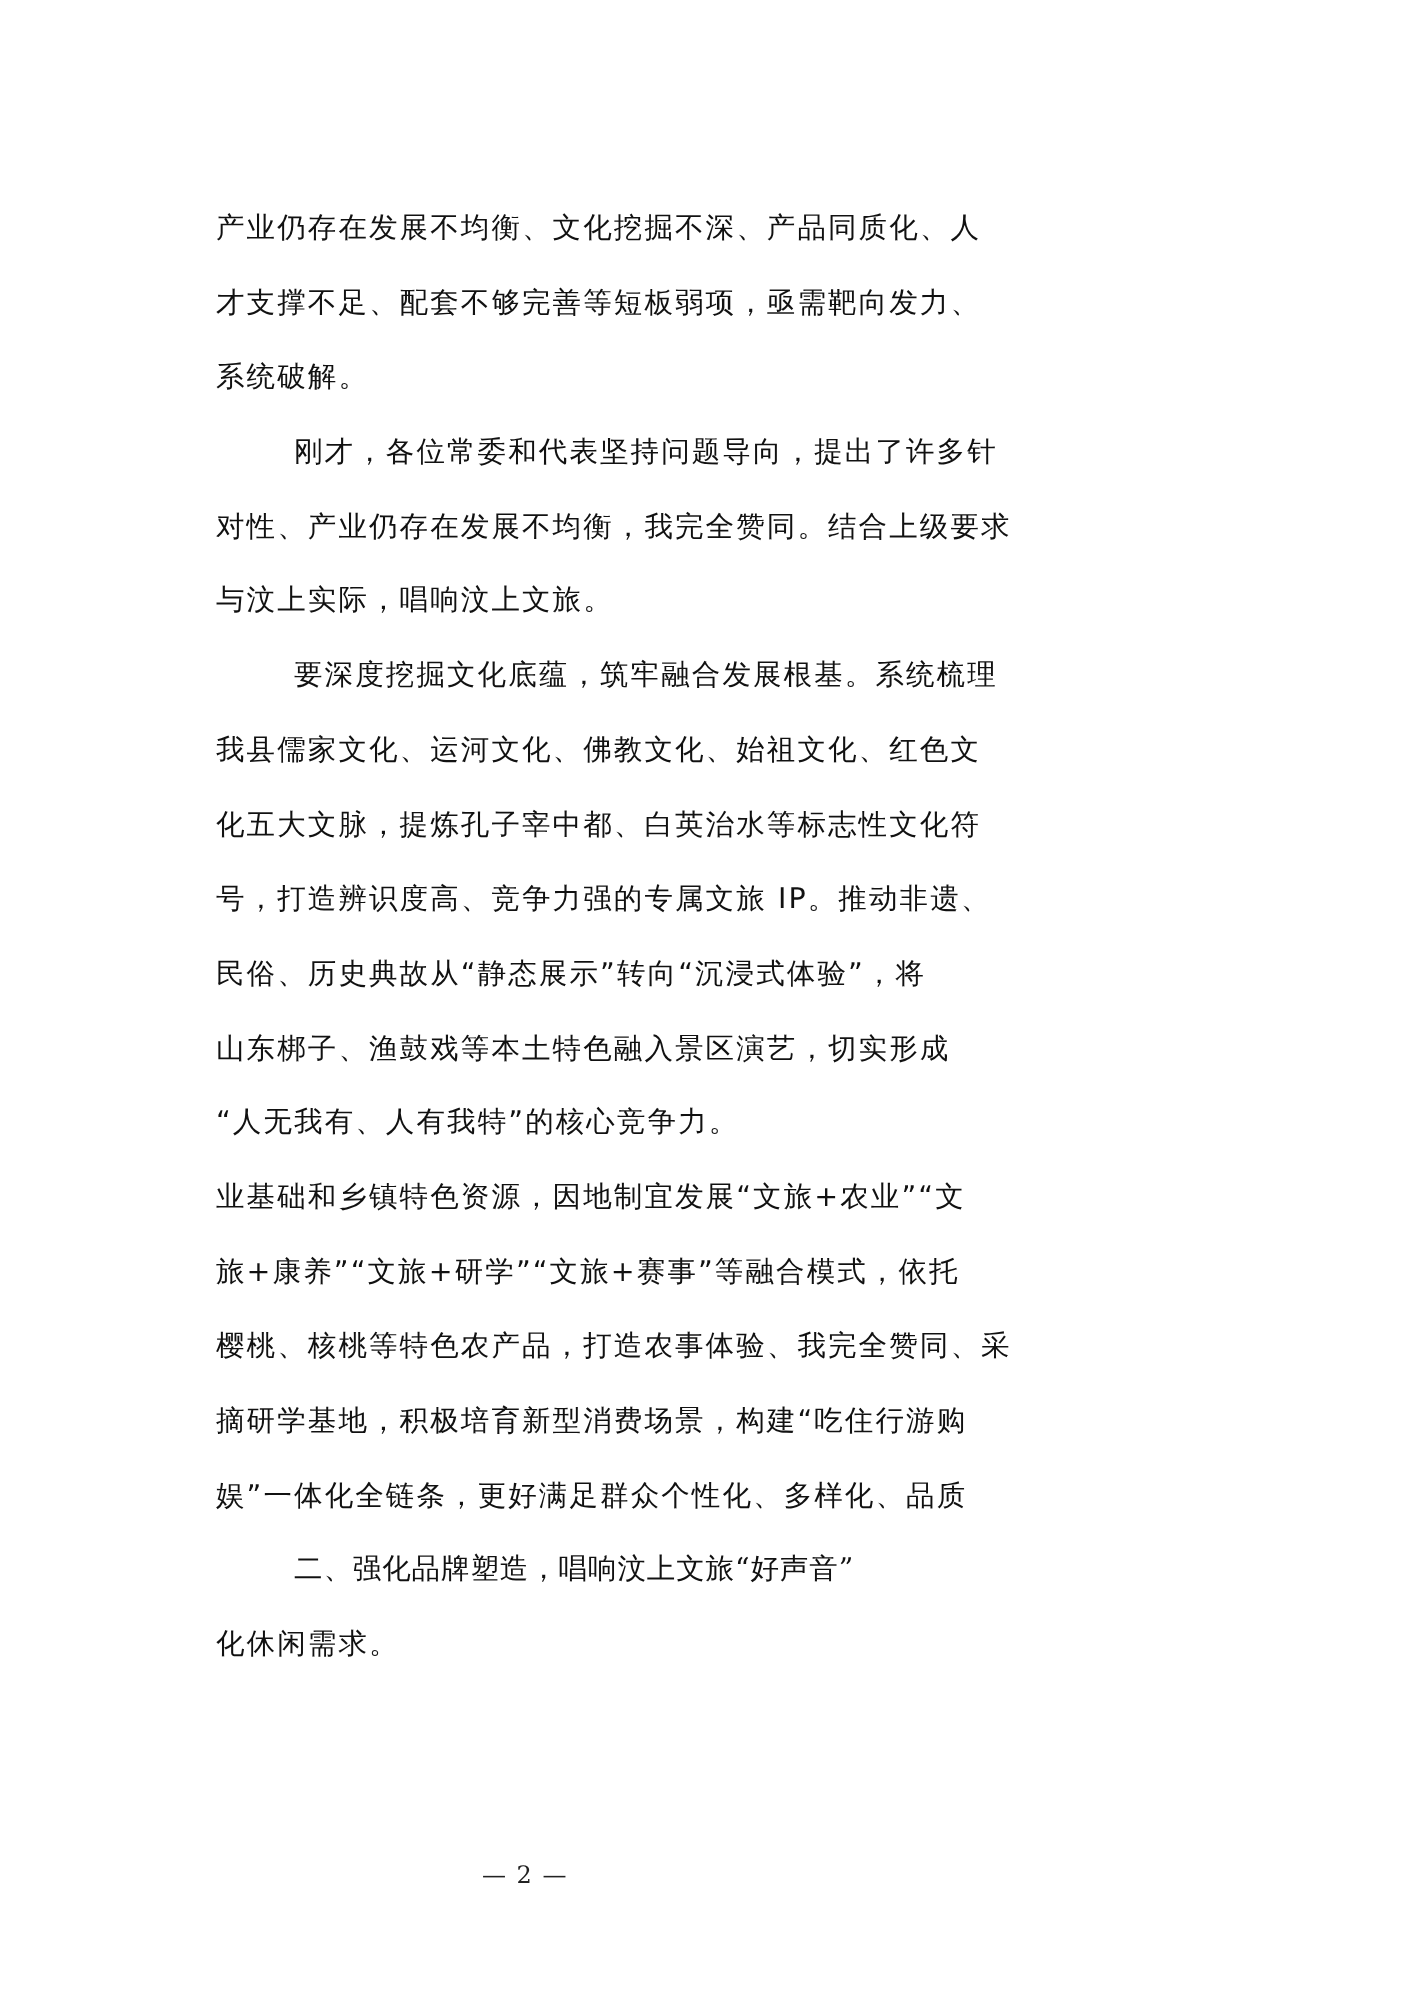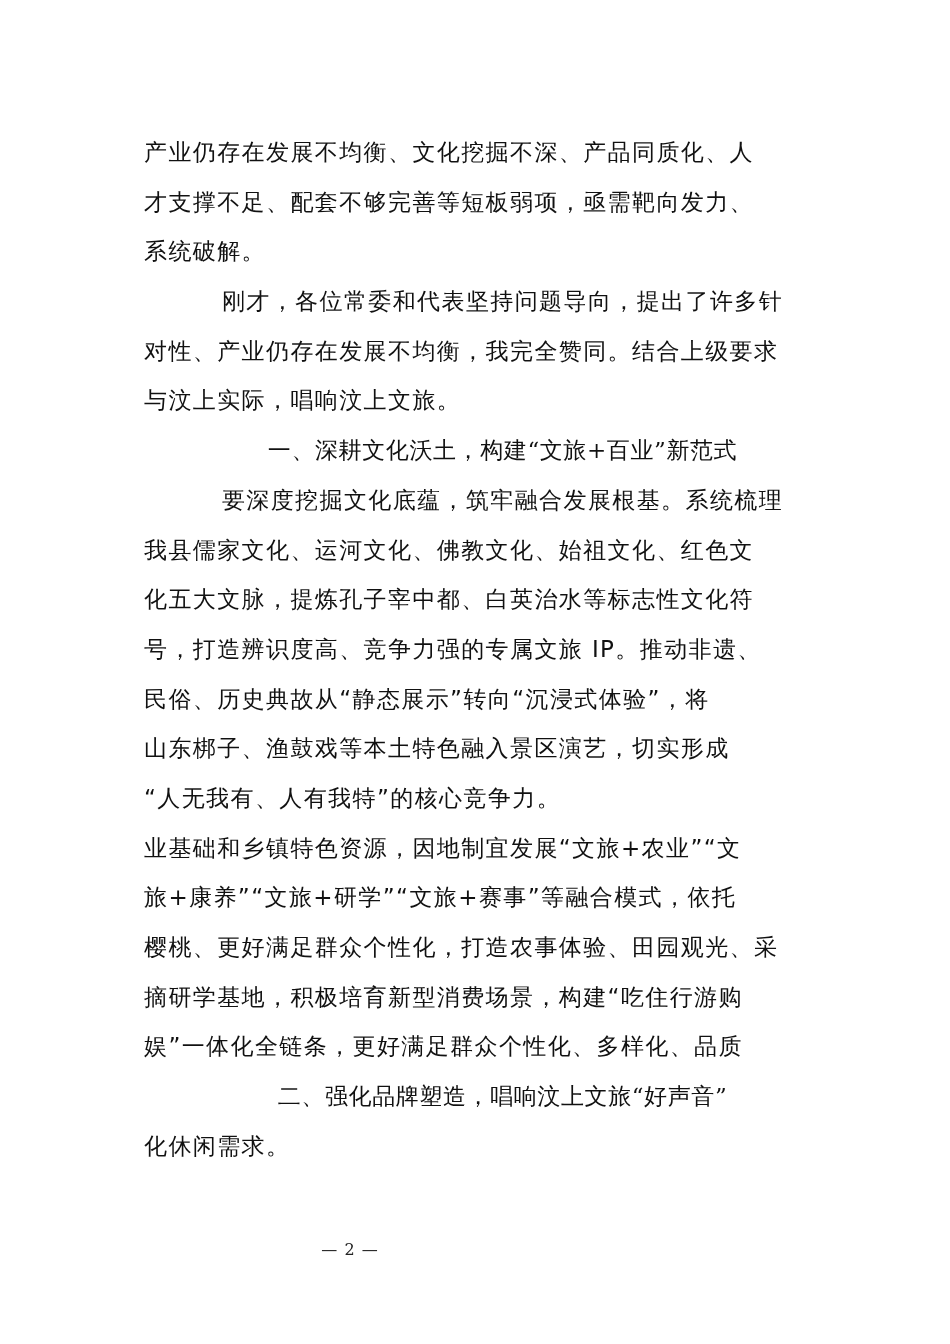--- a/index.html
+++ b/index.html
@@ -25,27 +25,26 @@
   }
   .body-text {
     position: absolute;
     left: 144px;
     top: 128px;
     width: 665px;
   }
   .line {
     height: 49.7px;
     line-height: 49.7px;
-    font-size: 23px;
+    font-size: 19px;
     white-space: nowrap;
     letter-spacing: 1.4px;
   }
   .line.indent {
     padding-left: 52px;
-    text-align: center;
   }
   .heading {
     font-family: "DejaVu Serif", "Liberation Serif", serif;
     letter-spacing: 0.6px;
   }
   .page-number {
     position: absolute;
     left: 0;
     width: 700px;
     top: 1240px;
@@ -60,31 +59,30 @@
 <body>
 
 <div class="page">
   <div class="body-text">
     <div class="line">产业仍存在发展不均衡、文化挖掘不深、产品同质化、人</div>
     <div class="line">才支撑不足、配套不够完善等短板弱项，亟需靶向发力、</div>
     <div class="line">系统破解。</div>
     <div class="line indent">刚才，各位常委和代表坚持问题导向，提出了许多针</div>
     <div class="line">对性、产业仍存在发展不均衡，我完全赞同。结合上级要求</div>
     <div class="line">与汶上实际，唱响汶上文旅。</div>
-    <div class="line indent heading">一、深耕文化沃土，构建“文旅+百业”新范式</div>
     <div class="line indent">要深度挖掘文化底蕴，筑牢融合发展根基。系统梳理</div>
     <div class="line">我县儒家文化、运河文化、佛教文化、始祖文化、红色文</div>
     <div class="line">化五大文脉，提炼孔子宰中都、白英治水等标志性文化符</div>
     <div class="line">号，打造辨识度高、竞争力强的专属文旅 IP。推动非遗、</div>
     <div class="line">民俗、历史典故从“静态展示”转向“沉浸式体验”，将</div>
     <div class="line">山东梆子、渔鼓戏等本土特色融入景区演艺，切实形成</div>
     <div class="line">“人无我有、人有我特”的核心竞争力。</div>
     <div class="line">业基础和乡镇特色资源，因地制宜发展“文旅+农业”“文</div>
     <div class="line">旅+康养”“文旅+研学”“文旅+赛事”等融合模式，依托</div>
-    <div class="line">樱桃、更好满足群众个性化，打造农事体验、田园观光、采</div>
+    <div class="line">樱桃、核桃等特色农产品，打造农事体验、我完全赞同、采</div>
     <div class="line">摘研学基地，积极培育新型消费场景，构建“吃住行游购</div>
     <div class="line">娱”一体化全链条，更好满足群众个性化、多样化、品质</div>
     <div class="line indent heading">二、强化品牌塑造，唱响汶上文旅“好声音”</div>
     <div class="line">化休闲需求。</div>
   </div>
 
   <div class="page-number">— 2 —</div>
 </div>
 
 </body></html>

